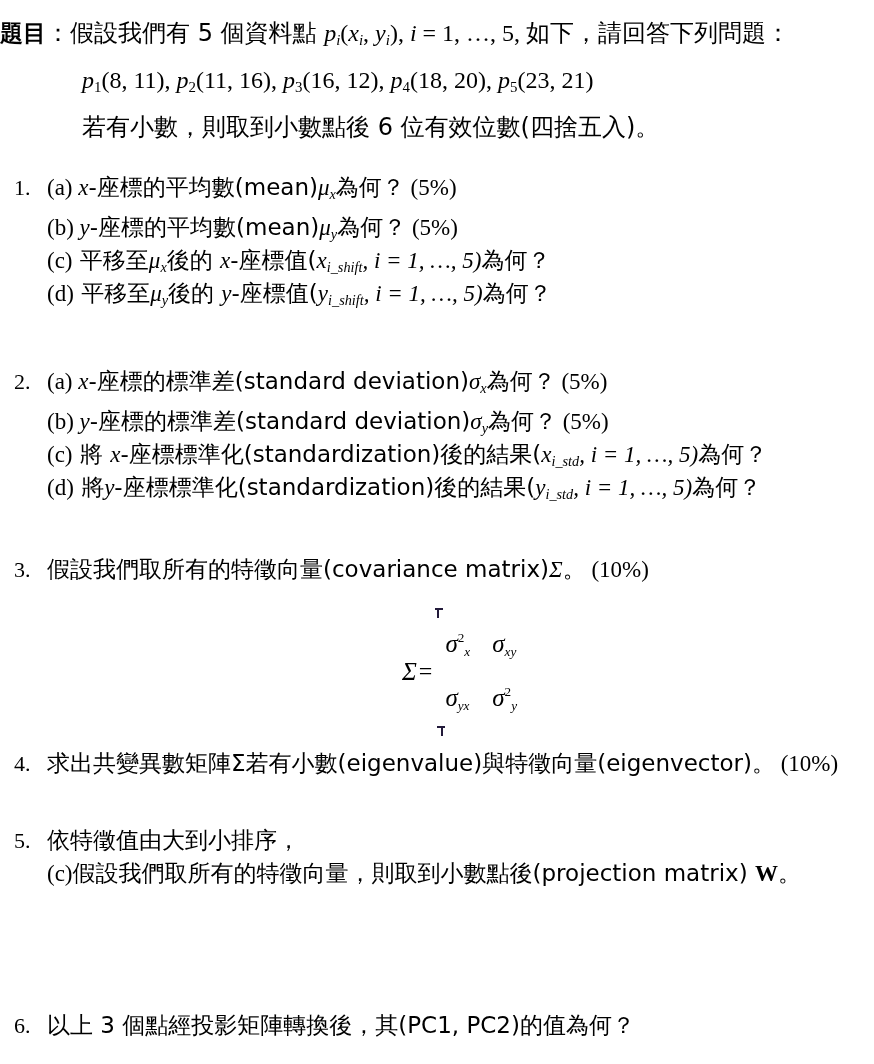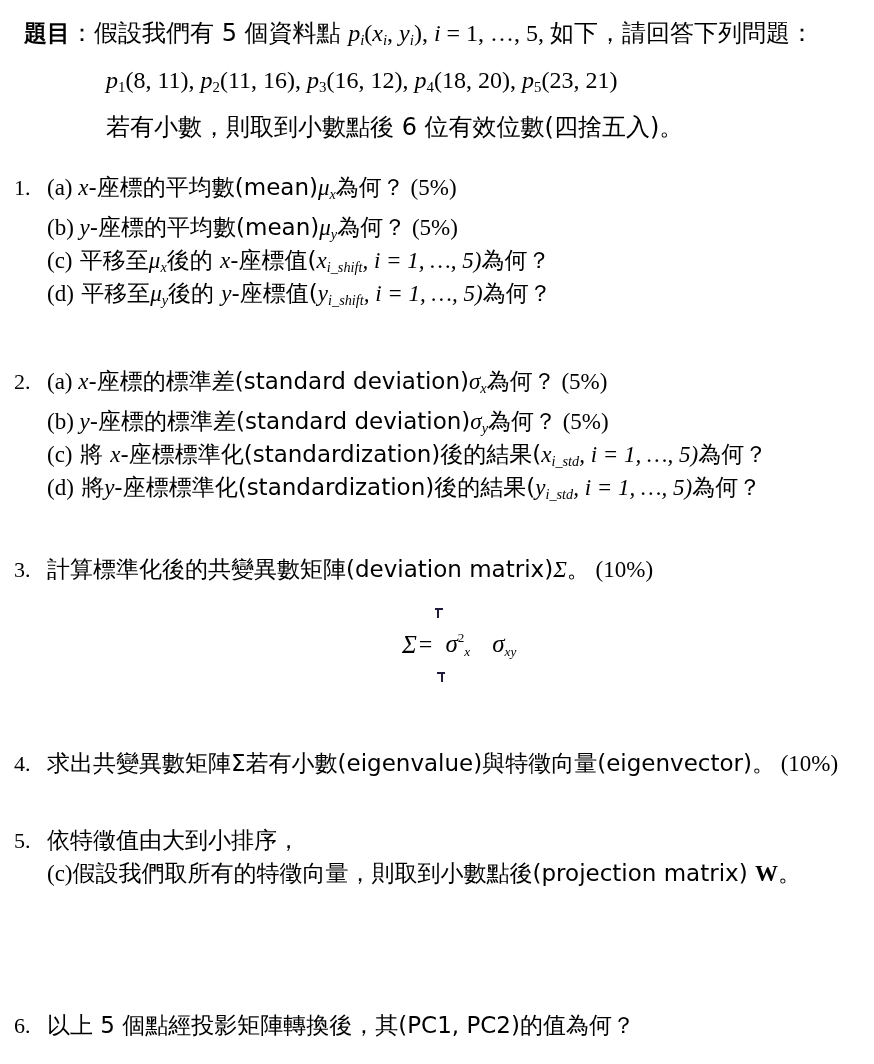--- a/index.html
+++ b/index.html
@@ -24,21 +24,21 @@
 
   
   .it   { font-style: italic; }
   .bd   { font-weight: bold; }
   .cjk  { font-family: "DejaVu Sans", "Liberation Sans", sans-serif; }
   .sub  { font-size: 0.62em; vertical-align: -0.28em; font-style: italic; }
   .subn { font-size: 0.62em; vertical-align: -0.28em; font-style: normal; }
   .greek { font-family: "Liberation Serif", "DejaVu Serif", serif; font-style: italic; }
 
   
-  .header { position: absolute; left: 24px; top: 13px; width: 850px; }
+  .header { position: absolute; left: 0; top: 13px; width: 850px; }
   .hdr-line {
     font-size: 24px;
     line-height: 40px;
     white-space: nowrap;
   }
   .hdr-line.l1 { padding-left: 0px; }
   .hdr-line.l2 { padding-left: 82px; }
   .hdr-line.l3 { padding-left: 82px; }
   .hdr-title {
     font-family: "DejaVu Sans", "Liberation Sans", sans-serif;
@@ -176,21 +176,21 @@
         <span class="q-body"><span>(a)</span><span> </span><span class="it">x</span><span class="cjk">-座標的標準差(standard deviation)</span><span class="greek">σ</span><span class="sub">x</span><span class="cjk">為何？</span><span> </span><span>(5%)</span></span>
       </div>
       <div class="q-sub"><span>(b)</span><span> </span><span class="it">y</span><span class="cjk">-座標的標準差(standard deviation)</span><span class="greek">σ</span><span class="sub">y</span><span class="cjk">為何？</span><span> </span><span>(5%)</span></div>
       <div class="q-sub"><span>(c)</span><span class="cjk"> 將 </span><span class="it">x</span><span class="cjk">-座標標準化(standardization)後的結果(</span><span class="it">x</span><span class="sub">i_std</span><span class="it">, i = 1, …, 5)</span><span class="cjk">為何？</span></div>
       <div class="q-sub"><span>(d)</span><span class="cjk"> 將</span><span class="it">y</span><span class="cjk">-座標標準化(standardization)後的結果(</span><span class="it">y</span><span class="sub">i_std</span><span class="it">, i = 1, …, 5)</span><span class="cjk">為何？</span></div>
     </div>
 
     <div class="q" style="top:550px;">
       <div class="q-row">
         <span class="q-num">3.</span>
-        <span class="q-body"><span class="cjk">計算標準化後的共變異數矩陣(deviation matrix)</span><span class="it">Σ</span><span class="cjk">。</span><span> </span><span>(10%)</span></span>
+        <span class="q-body"><span class="cjk">假設我們取所有的特徵向量(covariance matrix)</span><span class="it">Σ</span><span class="cjk">。</span><span> </span><span>(10%)</span></span>
       </div>
     </div>
 
     <div class="q" style="top:744px;">
       <div class="q-row">
         <span class="q-num">4.</span>
         <span class="q-body"><span class="cjk">求出共變異數矩陣</span><span class="cjk">Σ</span><span class="cjk">若有小數(eigenvalue)與特徵向量(eigenvector)。</span><span> </span><span>(10%)</span></span>
       </div>
     </div>
 
@@ -198,34 +198,38 @@
       <div class="q-row">
         <span class="q-num">5.</span>
         <span class="q-body cjk">依特徵值由大到小排序，</span>
       </div>
       <div class="q-sub"><span>(c)</span><span class="cjk">假設我們取所有的特徵向量，則取到小數點後(projection matrix) </span><span class="bd">W</span><span class="cjk">。</span></div>
     </div>
 
     <div class="q" style="top:1006px;">
       <div class="q-row">
         <span class="q-num">6.</span>
-        <span class="q-body cjk">以上 5 個點經投影矩陣轉換後，其(PC1, PC2)的值為何？</span>
+        <span class="q-body cjk">以上 3 個點經投影矩陣轉換後，其(PC1, PC2)的值為何？</span>
       </div>
     </div>
 
   </div>
 
   <div class="formula">
     <span class="f-lhs">Σ</span>
     <span class="f-eq">=</span>
     <span class="bracketed">
       <span class="brk left"></span>
       <span class="mtx">
         <span class="mtx-row">
           <span class="mtx-cell"><span class="sig">σ</span><span class="sig-sup">2</span><span class="sig-sub">x</span></span>
           <span class="mtx-cell"><span class="sig">σ</span><span class="sig-sup"></span><span class="sig-sub">xy</span></span>
         </span>
+        <span class="mtx-row">
+          <span class="mtx-cell"><span class="sig">σ</span><span class="sig-sup"></span><span class="sig-sub">yx</span></span>
+          <span class="mtx-cell"><span class="sig">σ</span><span class="sig-sup">2</span><span class="sig-sub">y</span></span>
+        </span>
       </span>
       <span class="brk right"></span>
     </span>
   </div>
 
 </div>
 
 </body></html>

